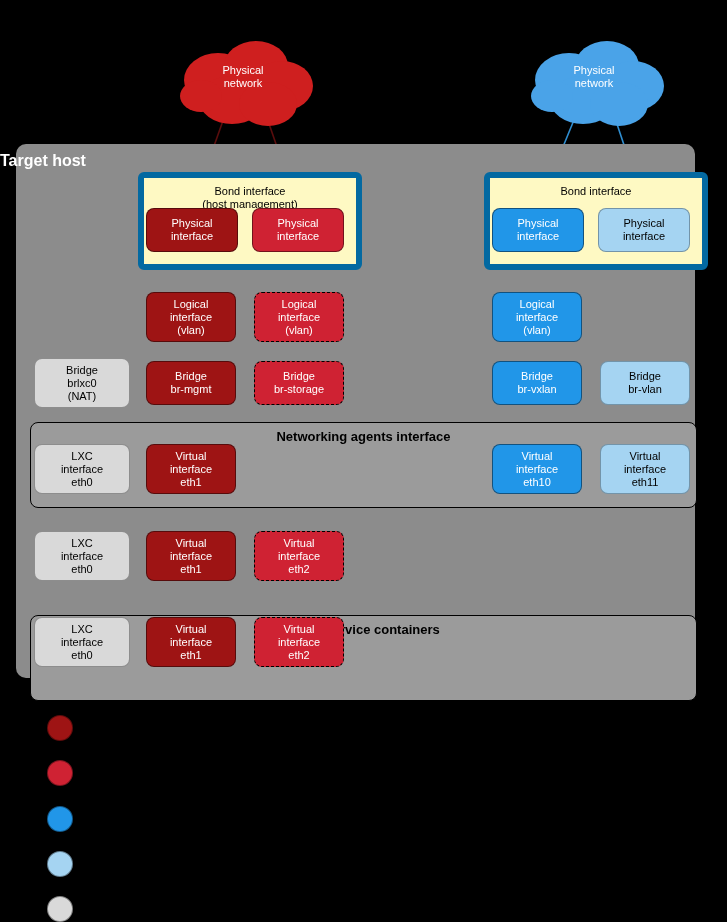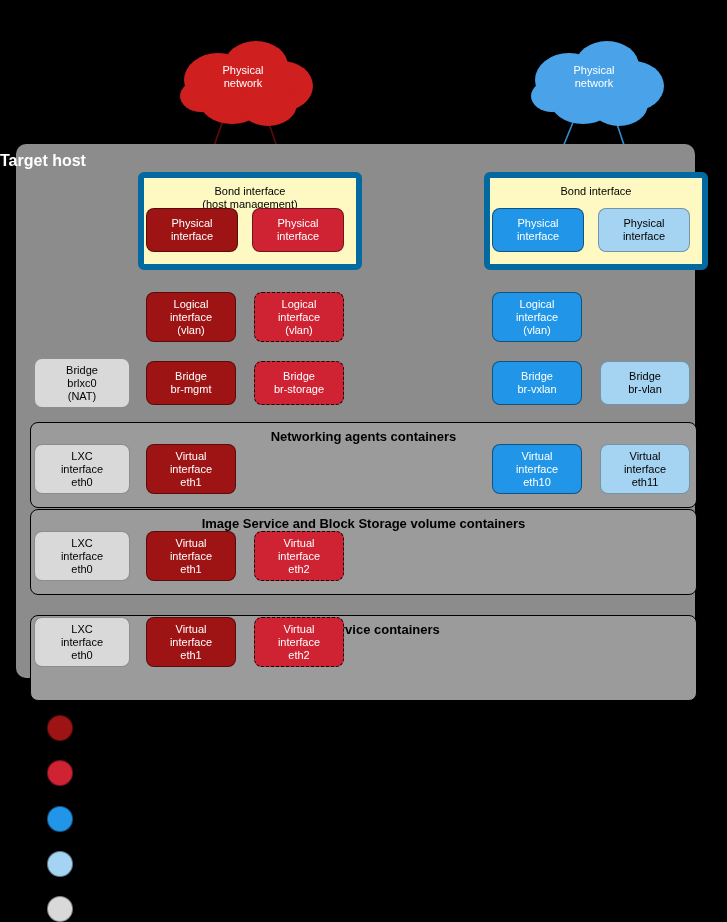--- a/index.html
+++ b/index.html
@@ -205,24 +205,21 @@
   <div class="host-title">Target host</div>
 
   <div class="bond-box" style="left:138px;top:152px;width:212px;height:86px;">
     <div class="bond-title">Bond interface<br>(host management)</div>
   </div>
   <div class="bond-box" style="left:484px;top:152px;width:212px;height:86px;">
     <div class="bond-title">Bond interface</div>
   </div>
 
   <div class="group-box" style="left:30px;top:402px;width:665px;height:84px;">
-    <div class="group-title">Networking agents containers</div>
-  </div>
-  <div class="group-box" style="left:30px;top:489px;width:665px;height:84px;">
-    <div class="group-title">Image Service and Block Storage volume containers</div>
+    <div class="group-title">Networking agents interface</div>
   </div>
   <div class="group-box" style="left:30px;top:595px;width:665px;height:84px;">
     <div class="group-title">Other service containers</div>
   </div>
 
   <div id="node-layer">
       <div class="node dark-red" style="left: 146px; top: 188px; width: 92px; height: 44px;">
         <span>Physical<br>interface</span>
       </div>
       <div class="node red" style="left: 252px; top: 188px; width: 92px; height: 44px;">

